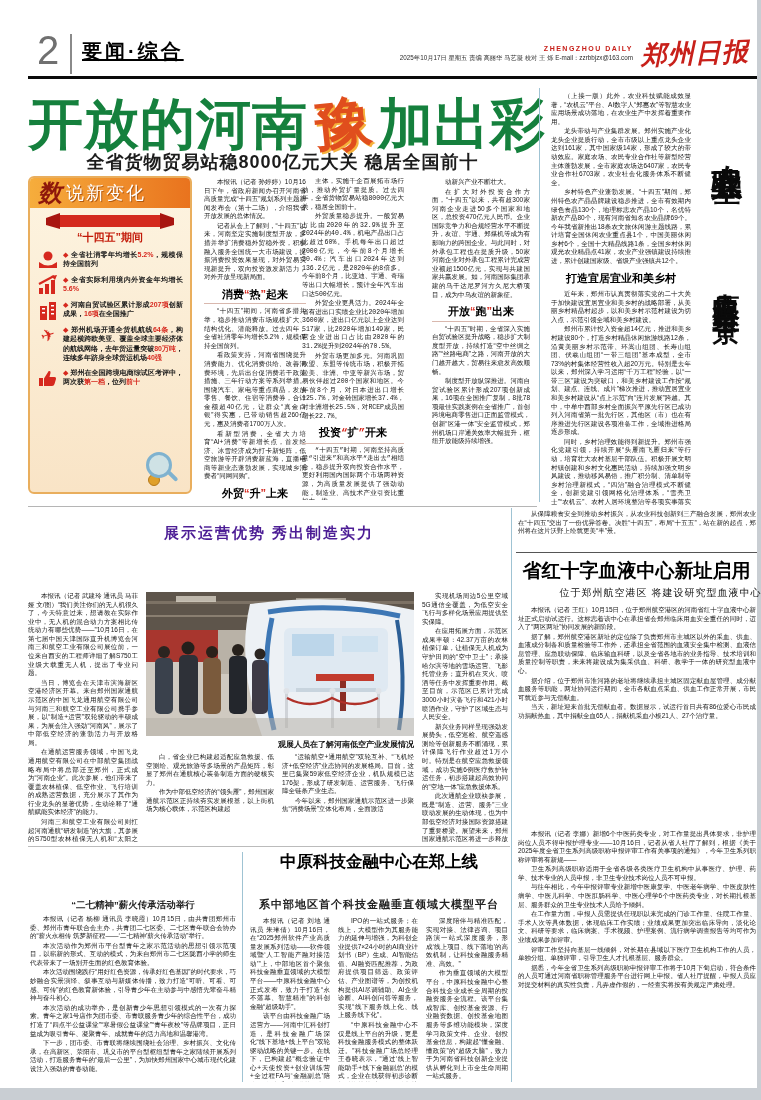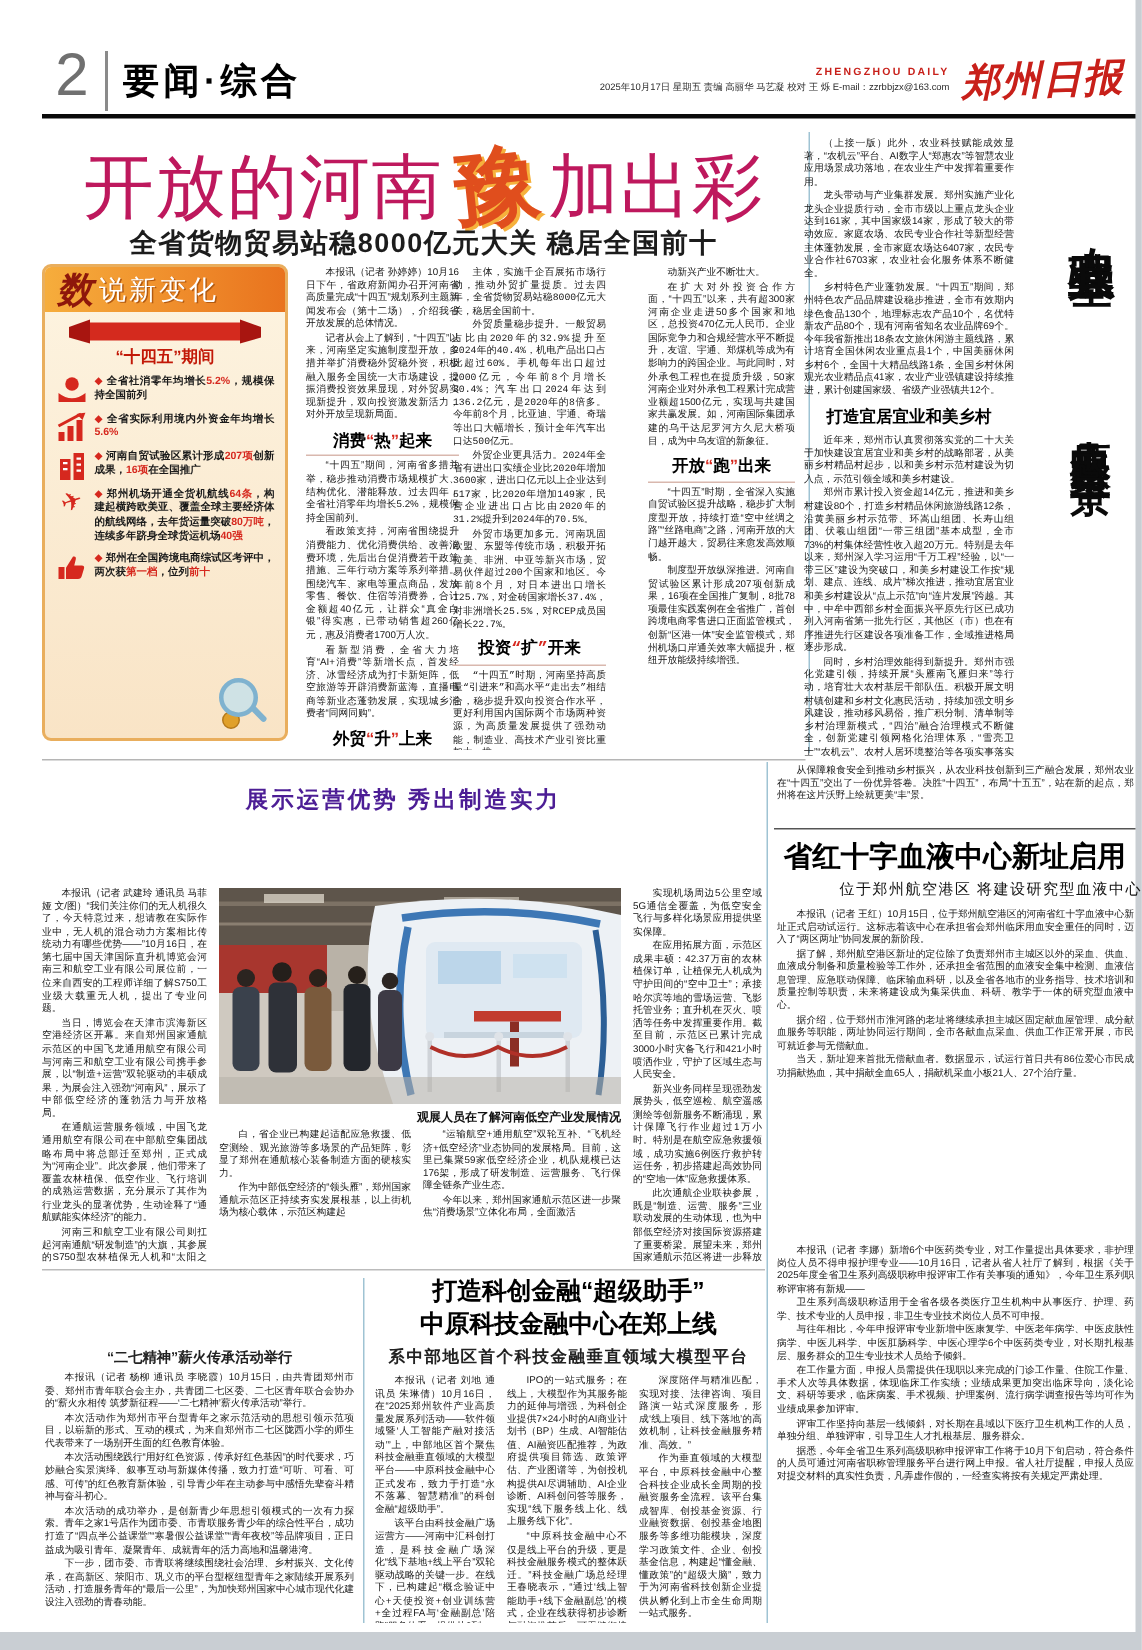--- a/index.html
+++ b/index.html
@@ -5,29 +5,29 @@
   html,body{margin:0;padding:0;background:#c9ced3;font-family:"Liberation Sans","DejaVu Sans",sans-serif;}
   #canvas{position:relative;width:761px;height:1100px;background:#c9ced3;overflow:hidden;}
   #page{position:absolute;left:0;top:0;width:757px;height:1088px;background:#ffffff;}
   .abs{position:absolute;}
   .ctr{text-align:center;}
   .bodytext{font-size:6.5px;line-height:1.32;color:#161616;text-align:justify;overflow:hidden;}
   .bodytext p{margin:0 0 1px 0;text-indent:2em;}
   
   #hdr-num{left:28px;top:28px;width:40px;font-size:40px;color:#707070;font-weight:400;text-align:center;}
   #hdr-div{left:70px;top:34px;width:2px;height:40px;background:#8a8a8a;}
-  #hdr-section{left:82px;top:38px;font-size:24px;font-weight:900;color:#000;letter-spacing:3px;}
+  #hdr-section{left:82px;top:38px;font-size:20px;font-weight:900;color:#000;letter-spacing:3px;text-decoration:underline;}
   #hdr-right{right:8px;top:36px;display:flex;align-items:center;gap:8px;}
   #masthead-en{display:block;font-size:7px;color:#c8201a;font-weight:bold;letter-spacing:1.5px;text-align:right;}
   #dateline{display:block;font-size:6.3px;color:#2b2b2b;margin-top:2px;text-align:right;}
   #masthead-cn{font-family:"DejaVu Serif",serif;font-size:26px;color:#c8201a;font-weight:900;font-style:italic;letter-spacing:1px;transform:rotate(-2deg);}
   #hdr-rule{left:28px;top:76px;width:729px;height:3px;background:#0a0a0a;}
   
   #lead-headline{left:28px;top:86px;width:509px;white-space:nowrap;}
-  .hl-text{font-size:47px;font-weight:400;color:#be185d;letter-spacing:1px;vertical-align:middle;}
+  .hl-text{font-size:55px;font-weight:700;color:#15803d;letter-spacing:1px;vertical-align:middle;}
   .yu{display:inline-block;font-family:"DejaVu Serif",serif;font-size:58px;font-weight:900;color:#e04e1d;transform:rotate(-6deg);margin:0 6px;vertical-align:middle;text-shadow:2px 2px 0 #f6b13c,-1px -1px 0 #fff,1px -1px 0 #fff;}
   #lead-subtitle{left:28px;top:150px;width:509px;font-size:18px;font-weight:600;color:#1c1c1c;letter-spacing:1px;}
   .sec-head{font-size:11px;font-weight:900;color:#000;text-align:center;padding:4px 0 2px;margin-bottom:3px;border-bottom:1px solid #d9b8ae;text-indent:0;}
   .sec-head .rq{color:#d6281e;}
   #lead-col1{left:204px;top:178px;width:102px;height:322px;}
   #lead-col2{left:302px;top:178px;width:102px;height:322px;font-family:Liberation Mono, monospace;}
   #lead-col3{left:432px;top:178px;width:98px;height:322px;}
   #lead-rule{left:28px;top:506px;width:509px;height:1px;background:#b5b5b5;}
   
   #infographic{left:28px;top:176px;width:164px;height:318px;background:linear-gradient(180deg,#fdf4e1,#f9e4c6);border:2px solid #e9ae5d;border-radius:6px;box-sizing:border-box;}
@@ -40,21 +40,21 @@
   .ig-icon{flex:0 0 22px;height:20px;text-align:center;}
   .ig-text{font-size:7px;line-height:1.35;font-weight:700;color:#1a1a1a;text-align:justify;}
   .red{color:#d6281e;}
   .plane-glyph{font-size:17px;color:#d6281e;display:inline-block;transform:rotate(-18deg);}
   .ig-mag{position:absolute;bottom:6px;right:10px;width:34px;height:34px;}
   .mag-glass{position:absolute;left:0;top:0;width:20px;height:20px;border:3px solid #7fb2cf;border-radius:50%;background:rgba(185,224,244,.65);}
   .mag-handle{position:absolute;left:20px;top:22px;width:13px;height:4px;background:#7fb2cf;border-radius:2px;transform:rotate(45deg);}
   .mag-coin{position:absolute;left:2px;bottom:0;width:10px;height:10px;border-radius:50%;background:#e0a02a;border:1px solid #b5791a;}
   
   #div-top-v{left:539px;top:88px;width:1px;height:414px;background:#9fc3d3;}
-  #agri-col{left:536px;top:92px;width:140px;height:414px;}
+  #agri-col{left:551px;top:92px;width:140px;height:414px;}
   .vtitle{font-family:"DejaVu Serif",serif;font-weight:900;color:#0a0a0a;writing-mode:vertical-rl;letter-spacing:3px;}
   #agri-vt-top{left:706px;top:140px;font-size:31px;}
   #agri-vt-bottom{left:708px;top:272px;font-size:27px;}
   #agri-closing{left:518px;top:510px;width:238px;height:38px;}
   
   #blood-rule{left:516px;top:552px;width:241px;height:1px;background:#555;}
   #blood-headline{left:516px;top:558px;width:241px;font-size:19px;font-weight:900;color:#000;}
   #blood-subhead{left:540px;top:586px;width:241px;font-size:10px;font-weight:400;color:#111;letter-spacing:1px;}
   #blood-body{left:518px;top:606px;width:238px;height:158px;}
   
@@ -330,21 +330,20 @@
           <p>本报讯（记者 杨柳 通讯员 李晓霞）10月15日，由共青团郑州市委、郑州市青年联合会主办，共青团二七区委、二七区青年联合会协办的“薪火永相传 筑梦新征程——‘二七精神’薪火传承活动”举行。</p>
           <p>本次活动作为郑州市平台型青年之家示范活动的思想引领示范项目，以崭新的形式、互动的模式，为来自郑州市二七区陇西小学的师生代表带来了一场别开生面的红色教育体验。</p>
           <p>本次活动围绕践行“用好红色资源，传承好红色基因”的时代要求，巧妙融合实景演绎、叙事互动与新媒体传播，致力打造“可听、可看、可感、可传”的红色教育新体验，引导青少年在主动参与中感悟先辈奋斗精神与奋斗初心。</p>
           <p>本次活动的成功举办，是创新青少年思想引领模式的一次有力探索。青年之家1号店作为团市委、市青联服务青少年的综合性平台，成功打造了“四点半公益课堂”“寒暑假公益课堂”“青年夜校”等品牌项目，正日益成为吸引青年、凝聚青年、成就青年的活力高地和温馨港湾。</p>
           <p>下一步，团市委、市青联将继续围绕社会治理、乡村振兴、文化传承，在高新区、荥阳市、巩义市的平台型枢纽型青年之家陆续开展系列活动，打造服务青年的“最后一公里”，为加快郑州国家中心城市现代化建设注入强劲的青春动能。</p>
         </div>
   </div>
   <div class="abs" id="div-bl-v"></div>
 
   <div class="abs ctr" id="fin-headline">
-    <div>打造科创金融“超级助手”</div>
     <div>中原科技金融中心在郑上线</div>
   </div>
   <div class="abs ctr" id="fin-subhead">系中部地区首个科技金融垂直领域大模型平台</div>
   <div class="abs bodytext" id="fin-col1">
     <div>
           <p>本报讯（记者 刘地 通讯员 朱琳倩）10月16日，在“2025郑州软件产业高质量发展系列活动——软件领域暨‘人工智能产融对接活动’”上，中部地区首个聚焦科技金融垂直领域的大模型平台——中原科技金融中心正式发布，致力于打造“永不落幕、智慧精准”的科创金融“超级助手”。</p>
           <p>该平台由科技金融广场运营方——河南中汇科创打造，是科技金融广场深化“线下基地+线上平台”双轮驱动战略的关键一步。在线下，已构建起“概念验证中心+天使投资+创业训练营+全过程FA与‘金融副总’陪跑”服务体系，提供从0到</p>
         </div>
   </div>
   <div class="abs bodytext" id="fin-col2">

